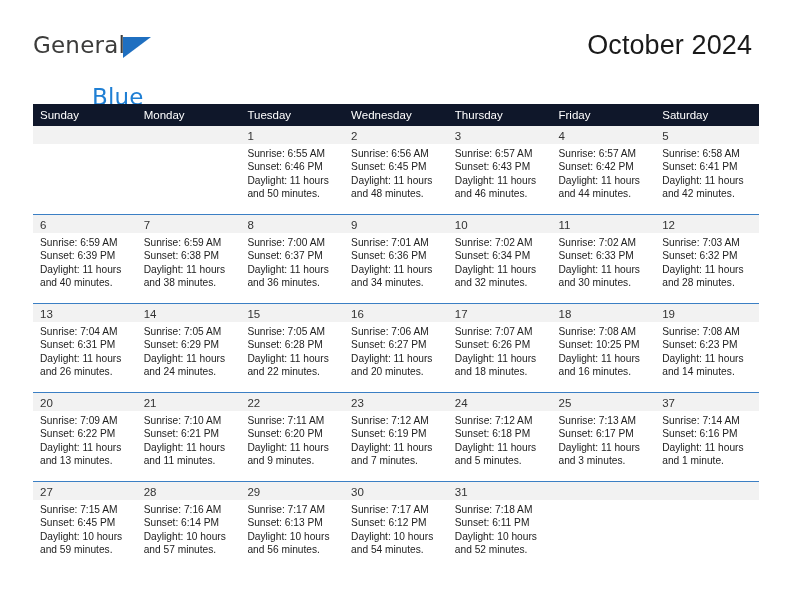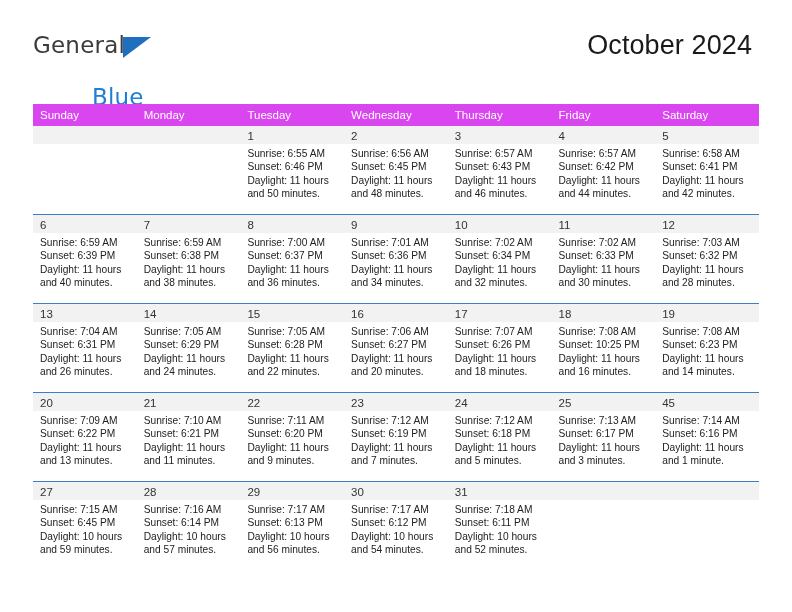--- a/index.html
+++ b/index.html
@@ -90,21 +90,21 @@
   
   .calendar {
     position: absolute;
     left: 33px;
     top: 104px;
     width: 726px;
     border-collapse: collapse;
     table-layout: fixed;
   }
   .calendar th {
-    background: #d946ef;
+    background: #0f172a;
     color: #ffffff;
     font-size: 11.5px;
     font-weight: normal;
     text-align: left;
     padding: 5px 0 5px 7px;
     height: 11px;
     border: none;
   }
   .calendar td {
     vertical-align: top;
@@ -476,21 +476,21 @@
               <div class="cell-body">
                 <div>Sunrise: 7:13 AM</div>
                 <div>Sunset: 6:17 PM</div>
                 <div>Daylight: 11 hours</div>
                 <div>and 3 minutes.</div>
               </div>
             </div>
           </td>
           <td>
             <div class="cell">
-              <div class="cell-daynum">45</div>
+              <div class="cell-daynum">37</div>
               <div class="cell-body">
                 <div>Sunrise: 7:14 AM</div>
                 <div>Sunset: 6:16 PM</div>
                 <div>Daylight: 11 hours</div>
                 <div>and 1 minute.</div>
               </div>
             </div>
           </td>
         </tr>
         <tr class="week-row">

